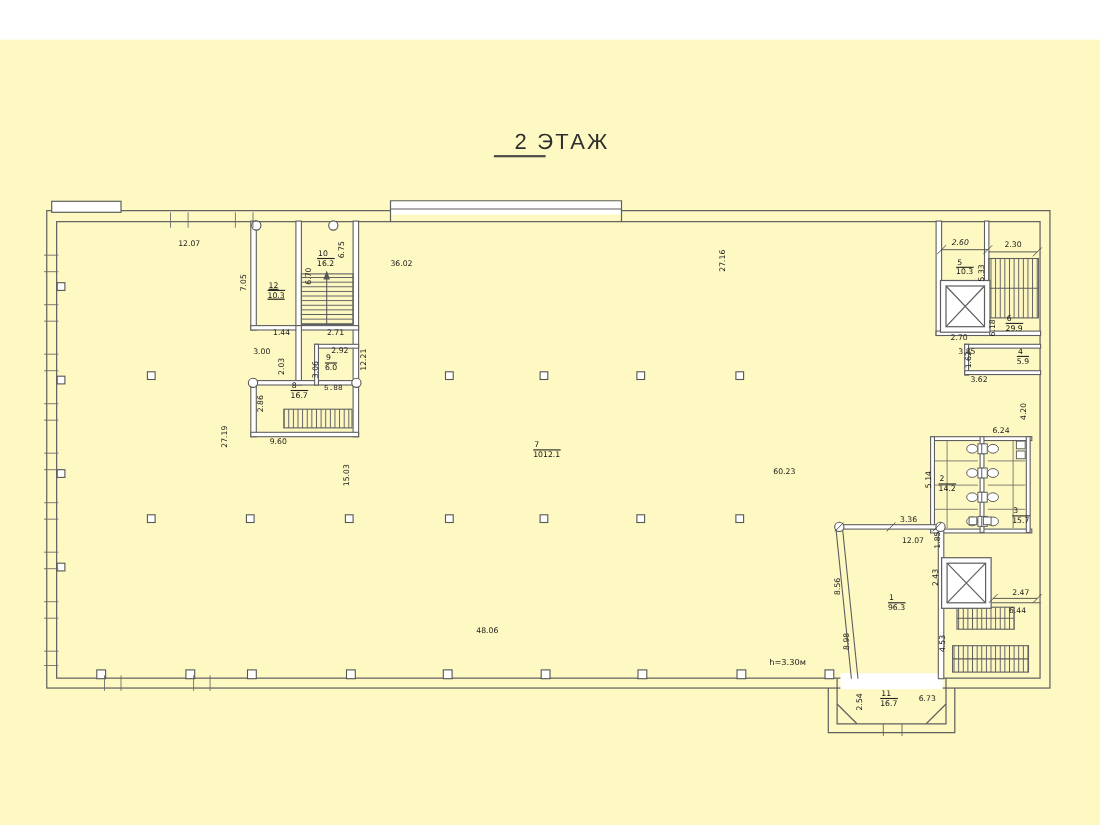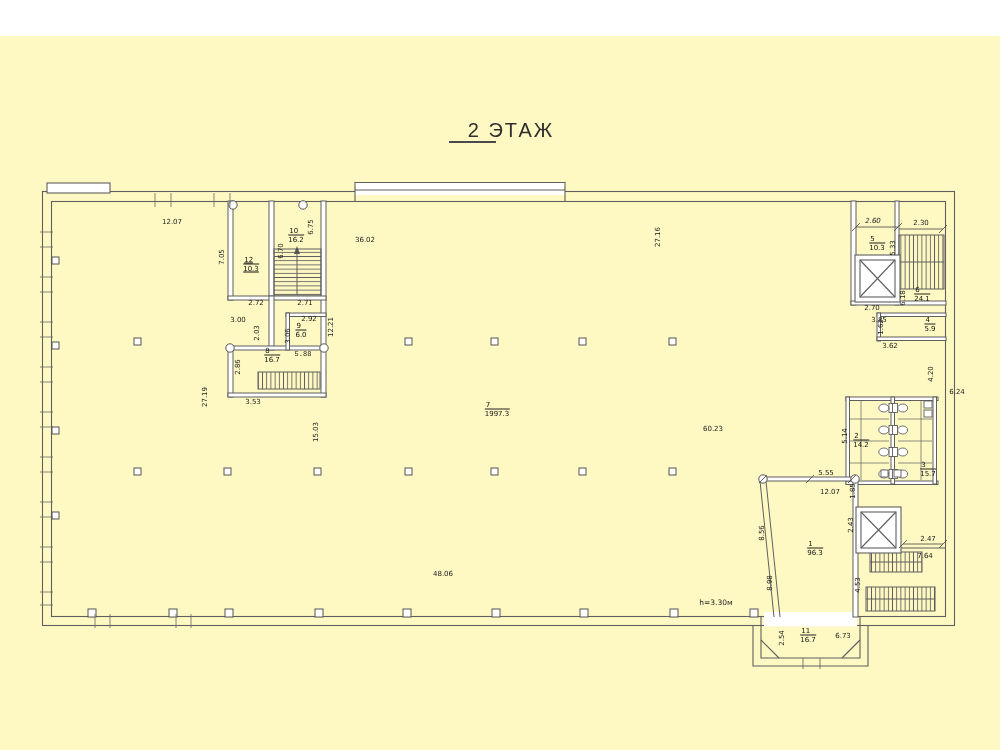--- a/index.html
+++ b/index.html
@@ -194,33 +194,33 @@
   </svg>
 
   <div class="labels" id="labels">
       <span class="dim" style="left: 172px; top: 186px;">12.07</span>
       <span class="dim" style="left: 365px; top: 204px;">36.02</span>
       <span class="dim" style="left: 873px; top: 185px; font-style: italic;">2.60</span>
       <span class="dim" style="left: 921px; top: 187px;">2.30</span>
       <span class="dim" style="left: 872px; top: 272px;">2.70</span>
       <span class="dim" style="left: 879px; top: 284px;">3.85</span>
       <span class="dim" style="left: 890px; top: 310px;">3.62</span>
-      <span class="dim" style="left: 957px; top: 356px;">6.24</span>
-      <span class="dim" style="left: 256px; top: 267px;">2.72</span>
+      <span class="dim" style="left: 910px; top: 356px;">6.24</span>
+      <span class="dim" style="left: 256px; top: 267px;">1.44</span>
       <span class="dim" style="left: 305px; top: 267px;">2.71</span>
       <span class="dim" style="left: 238px; top: 284px;">3.00</span>
       <span class="dim" style="left: 309px; top: 283px;">2.92</span>
       <span class="dim" style="left: 303px; top: 318px; font-family: Liberation Mono, monospace;">5.88</span>
-      <span class="dim" style="left: 253px; top: 366px;">3.53</span>
-      <span class="dim" style="left: 826px; top: 437px;">5.55</span>
+      <span class="dim" style="left: 253px; top: 366px;">9.60</span>
+      <span class="dim" style="left: 826px; top: 437px;">3.36</span>
       <span class="dim" style="left: 830px; top: 456px;">12.07</span>
       <span class="dim" style="left: 713px; top: 393px;">60.23</span>
       <span class="dim" style="left: 443px; top: 538px;">48.06</span>
       <span class="dim" style="left: 928px; top: 503px;">2.47</span>
-      <span class="dim" style="left: 925px; top: 520px;">7.64</span>
+      <span class="dim" style="left: 925px; top: 520px;">6.44</span>
       <span class="dim" style="left: 843px; top: 600px;">6.73</span>
       <span class="dim dim-v" style="left: 222px; top: 221px;">7.05</span>
       <span class="dim dim-v" style="left: 281px; top: 215px;">6.70</span>
       <span class="dim dim-v" style="left: 311px; top: 191px;">6.75</span>
       <span class="dim dim-v" style="left: 658px; top: 201px;">27.16</span>
       <span class="dim dim-v" style="left: 893px; top: 212px;">5.33</span>
       <span class="dim dim-v" style="left: 903px; top: 262px;">6.18</span>
       <span class="dim dim-v" style="left: 881px; top: 291px;">1.62</span>
       <span class="dim dim-v" style="left: 931px; top: 338px;">4.20</span>
       <span class="dim dim-v" style="left: 845px; top: 400px;">5.14</span>
@@ -248,29 +248,29 @@
       <div class="room-label" style="left: 301px; top: 294px;">
         <span class="n">9</span>
         <span class="a">6.0</span>
       </div>
       <div class="room-label" style="left: 272px; top: 319px;">
         <span class="n">8</span>
         <span class="a">16.7</span>
       </div>
       <div class="room-label" style="left: 497px; top: 373px;">
         <span class="n">7</span>
-        <span class="a">1997.3</span>
+        <span class="a">1012.1</span>
       </div>
       <div class="room-label" style="left: 877px; top: 207px;">
         <span class="n">5</span>
         <span class="a">10.3</span>
       </div>
       <div class="room-label" style="left: 922px; top: 258px;">
         <span class="n">6</span>
-        <span class="a">24.1</span>
+        <span class="a">29.9</span>
       </div>
       <div class="room-label" style="left: 930px; top: 288px;">
         <span class="n">4</span>
         <span class="a">5.9</span>
       </div>
       <div class="room-label" style="left: 861px; top: 404px;">
         <span class="n">2</span>
         <span class="a">14.2</span>
       </div>
       <div class="room-label" style="left: 928px; top: 433px;">

